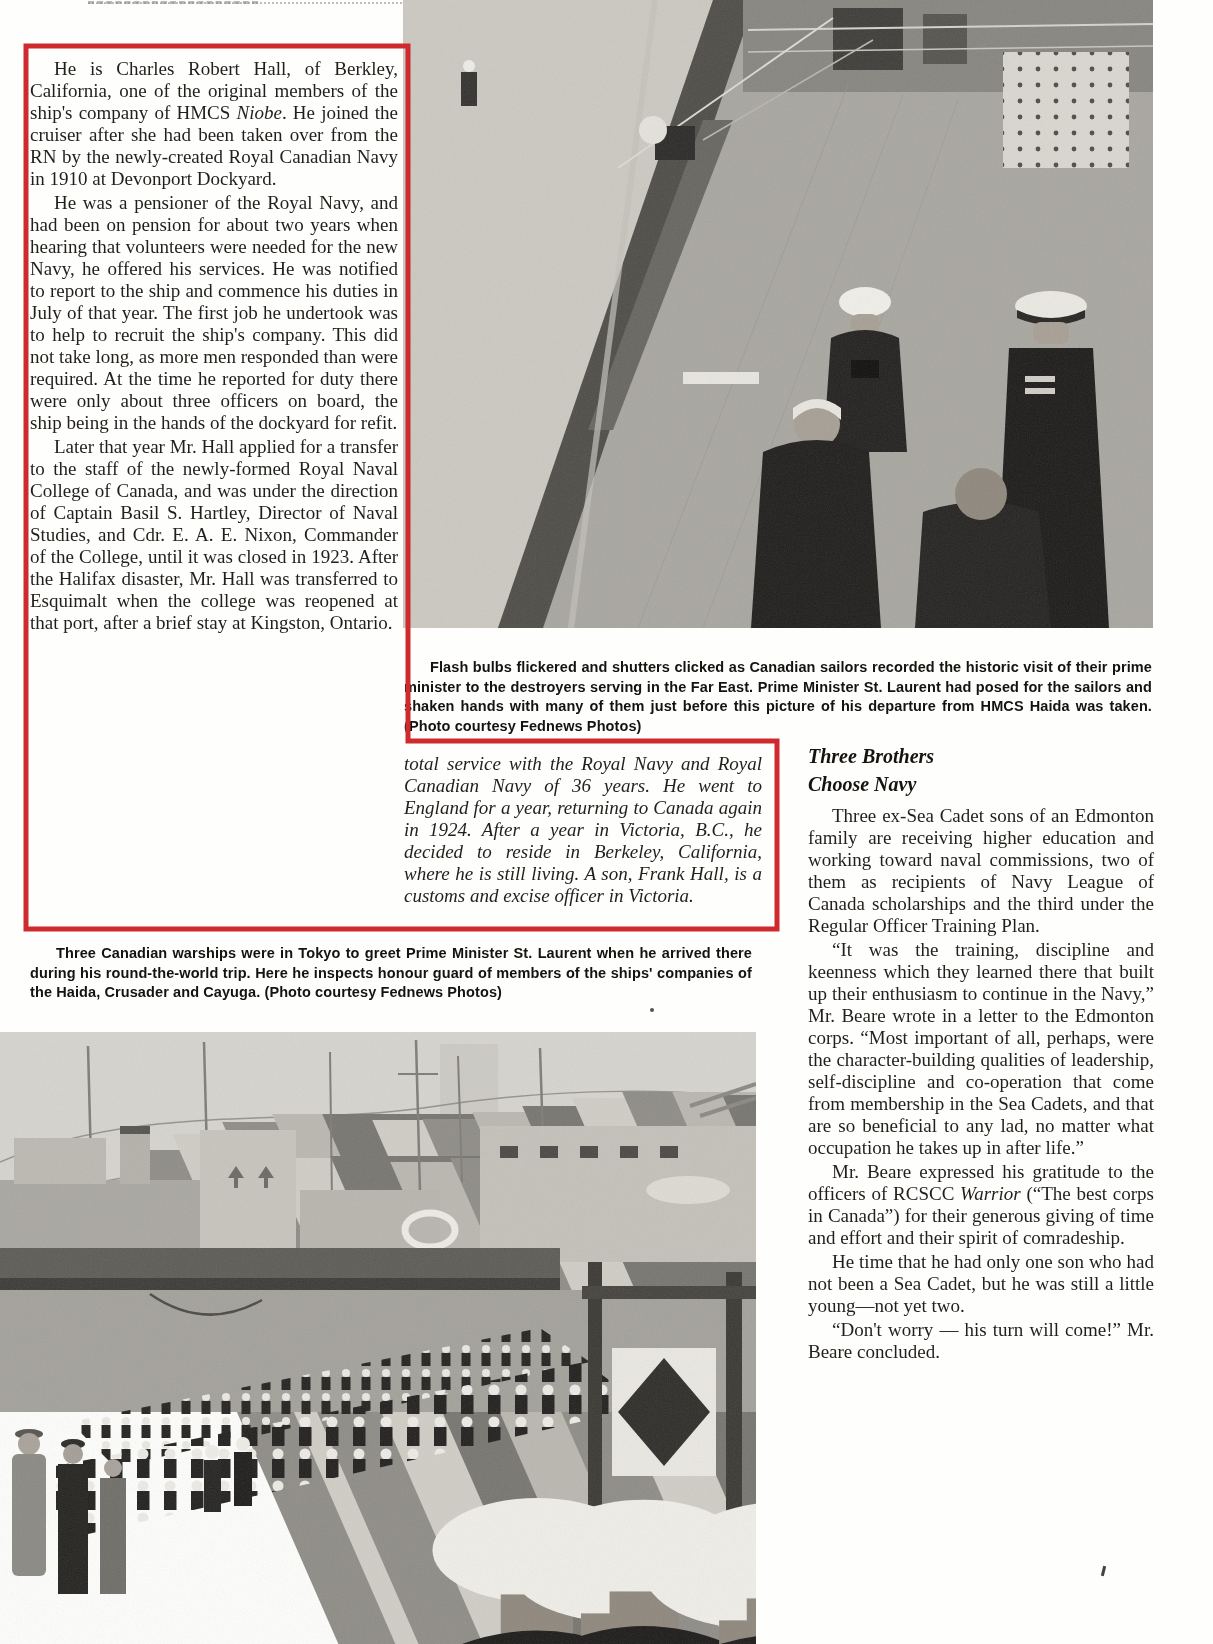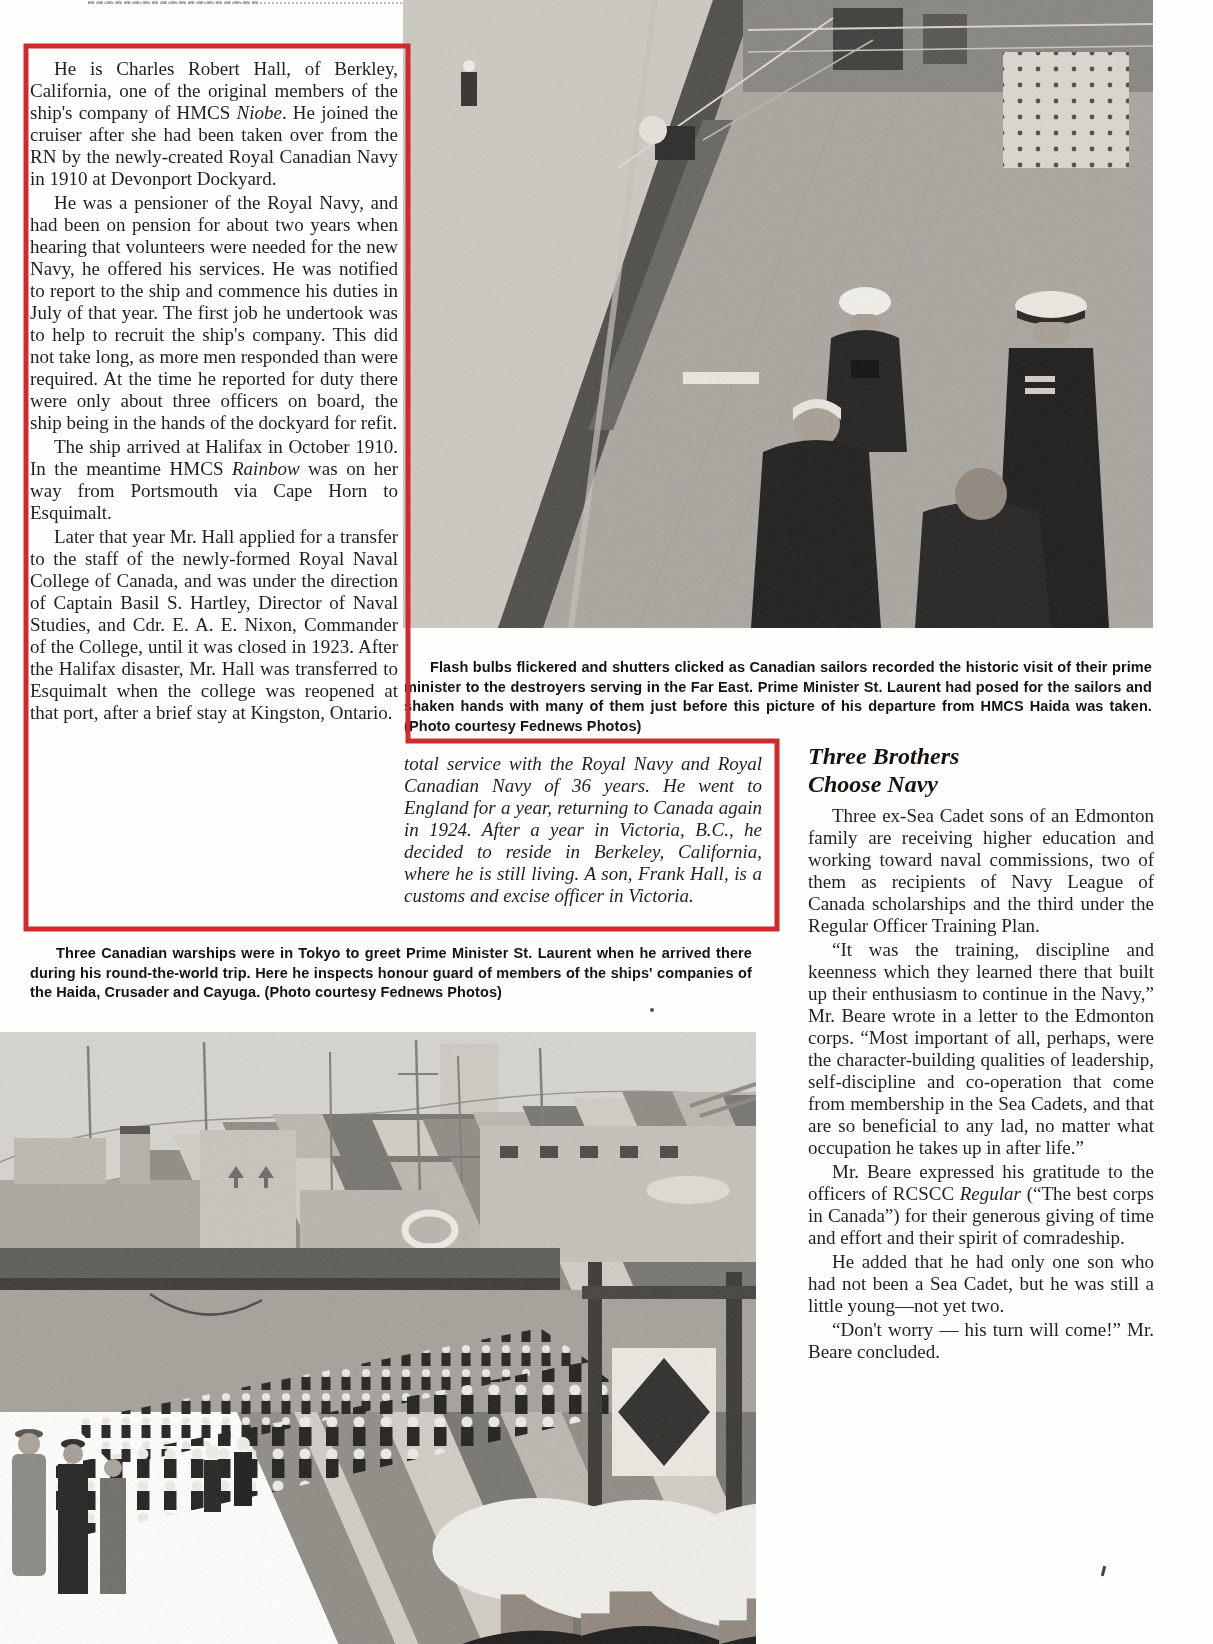--- a/index.html
+++ b/index.html
@@ -14,21 +14,21 @@
   .speck{position:absolute;width:4px;height:4px;border-radius:50%;background:#55524c;left:650px;top:1008px;}
   .speck2{position:absolute;width:3px;height:10px;background:#45423d;left:1102px;top:1566px;transform:rotate(14deg);}
   
   .col{position:absolute;text-align:justify;font-size:19px;line-height:22px;}
   .col p{margin:0 0 2px 0;text-indent:24px;}
   .col p.noindent{text-indent:0;font-style:italic;}
   .it{font-style:italic;}
   .col-left{left:30px;top:58px;width:368px;}
   .col-mid{left:404px;top:753px;width:358px;}
   .col-right{left:808px;top:742px;width:346px;}
-  .rc-head{margin:0 0 7px 0;font-size:24px;line-height:28px;font-weight:bold;font-style:italic;color:#16130f;}
+  .rc-head{margin:0 0 7px 0;font-size:20px;line-height:28px;font-weight:bold;font-style:italic;color:#16130f;}
   .rc-head span{display:block;}
   
   .caption{
     position:absolute;font-family:"Liberation Sans","DejaVu Sans",sans-serif;
     font-weight:700;font-size:14.5px;line-height:19.5px;color:#15130f;
     text-align:justify;text-indent:26px;letter-spacing:.1px;margin:0;
   }
   .caption-top{left:404px;top:658px;width:748px;}
   .caption-bottom{left:30px;top:944px;width:722px;}
   
@@ -45,21 +45,20 @@
 <div class="page">
 
   <div class="dotline"></div>
   <div class="dotline-dark"></div>
   <div class="speck"></div>
   <div class="speck2"></div>
 
   <section class="col col-left">
     <p><span>He is Charles Robert Hall, of Berkley, California, one of the original members of the ship's company of HMCS </span><span class="it">Niobe</span><span>. He joined the cruiser after she had been taken over from the RN by the newly-created Royal Canadian Navy in 1910 at Devonport Dockyard.</span></p>
     <p>He was a pensioner of the Royal Navy, and had been on pension for about two years when hearing that volunteers were needed for the new Navy, he offered his services.  He was notified to report to the ship and commence his duties in July of that year.  The first job he undertook was to help to recruit the ship's company.  This did not take long, as more men responded than were required. At the time he reported for duty there were only about three officers on board, the ship being in the hands of the dockyard for refit.</p>
-    <p><span>The ship arrived at Halifax in October 1910.  In the meantime HMCS </span><span class="it">Rainbow</span><span> was on her way from Portsmouth via Cape Horn to Esquimalt.</span></p>
     <p>Later that year Mr. Hall applied for a transfer to the staff of the newly-formed Royal Naval College of Canada, and was under the direction of Captain Basil S. Hartley, Director of Naval Studies, and Cdr. E. A. E. Nixon, Commander of the College, until it was closed in 1923.  After the Halifax disaster, Mr. Hall was transferred to Esquimalt when the college was reopened at that port, after a brief stay at Kingston, Ontario.</p>
   </section>
 
   <figure class="photo-top">
     <svg viewBox="0 0 750 628" preserveAspectRatio="none">
       <defs>
         <filter id="grainA">
             <feTurbulence type="fractalNoise" baseFrequency="0.9" numOctaves="2" result="n"></feTurbulence>
             <feColorMatrix in="n" type="saturate" values="0"></feColorMatrix>
           </filter>
@@ -166,22 +165,22 @@
     <p class="noindent">total service with the Royal Navy and Royal Canadian Navy of 36 years.  He went to England for a year, returning to Canada again in 1924.  After a year in Victoria, B.C., he decided to reside in Berkeley, California, where he is still living.  A son, Frank Hall, is a customs and excise officer in Victoria.</p>
   </section>
 
   <section class="col col-right">
     <h2 class="rc-head">
       <span>Three Brothers</span>
       <span>Choose Navy</span>
     </h2>
     <p>Three ex-Sea Cadet sons of an Edmonton family are receiving higher education and working toward naval commissions, two of them as recipients of Navy League of Canada scholarships and the third under the Regular Officer Training Plan.</p>
     <p>“It was the training, discipline and keenness which they learned there that built up their enthusiasm to continue in the Navy,” Mr. Beare wrote in a letter to the Edmonton corps.  “Most important of all, perhaps, were the character-building qualities of leadership, self-discipline and co-operation that come from membership in the Sea Cadets, and that are so beneficial to any lad, no matter what occupation he takes up in after life.”</p>
-    <p><span>Mr. Beare expressed his gratitude to the officers of RCSCC </span><span class="it">Regular</span><span> (“The best corps in Canada”) for their generous giving of time and effort and their spirit of comradeship.</span></p>
-    <p>He added that he had only one son who had not been a Sea Cadet, but he was still a little young—not yet two.</p>
+    <p><span>Mr. Beare expressed his gratitude to the officers of RCSCC </span><span class="it">Warrior</span><span> (“The best corps in Canada”) for their generous giving of time and effort and their spirit of comradeship.</span></p>
+    <p>He time that he had only one son who had not been a Sea Cadet, but he was still a little young—not yet two.</p>
     <p>“Don't worry — his turn will come!” Mr. Beare concluded.</p>
   </section>
 
   <p class="caption caption-bottom">Three Canadian warships were in Tokyo to greet Prime Minister St. Laurent when he arrived there during his round-the-world trip.  Here he inspects honour guard of members of the ships' companies of the Haida, Crusader and Cayuga. (Photo courtesy Fednews Photos)</p>
 
   <figure class="photo-bottom">
     <svg viewBox="0 0 756 612" preserveAspectRatio="none">
       <defs>
         <filter id="grainB">
             <feTurbulence type="fractalNoise" baseFrequency="0.85" numOctaves="2" result="n"></feTurbulence>

